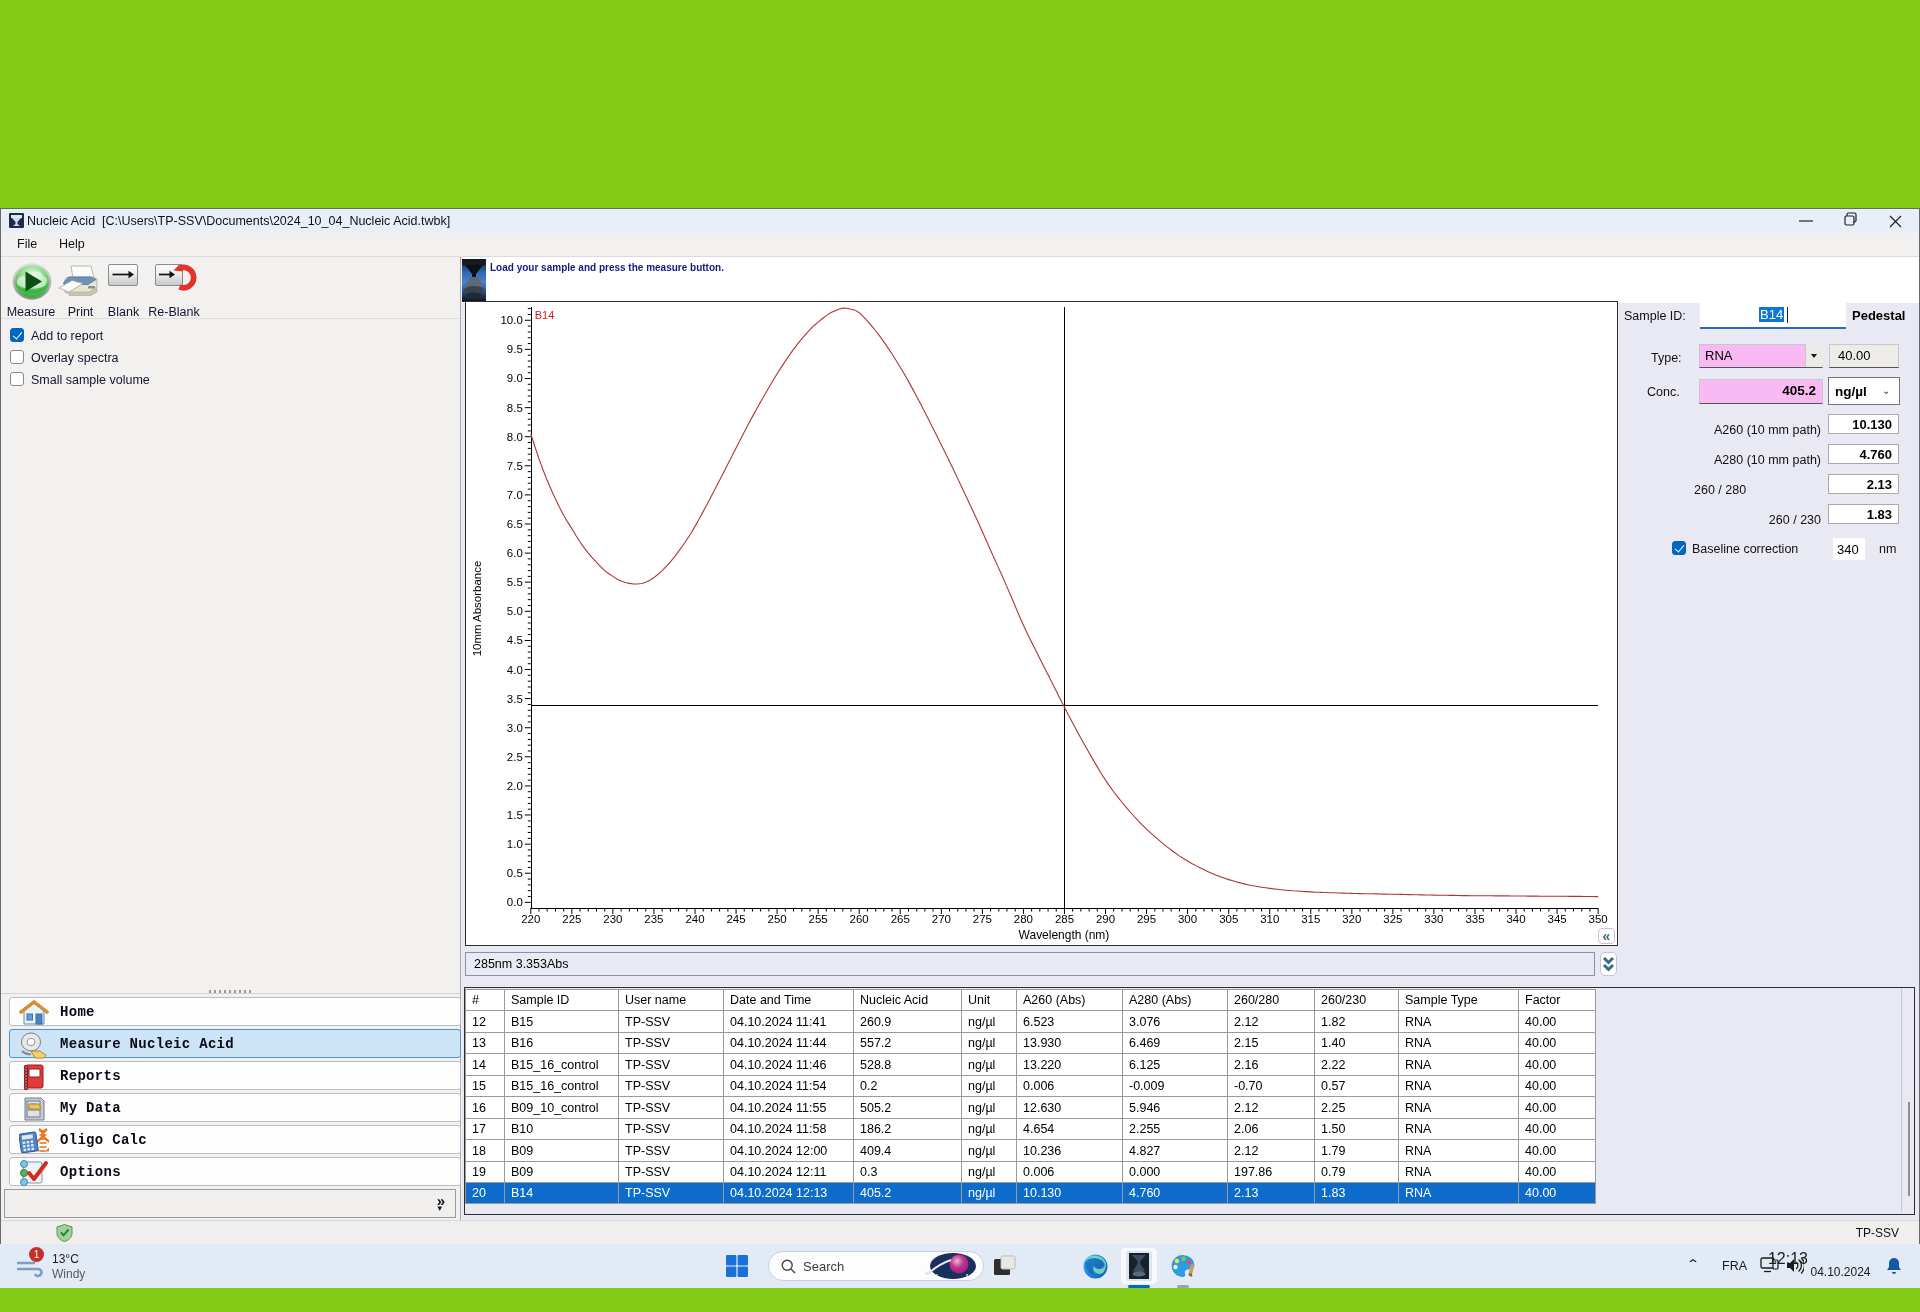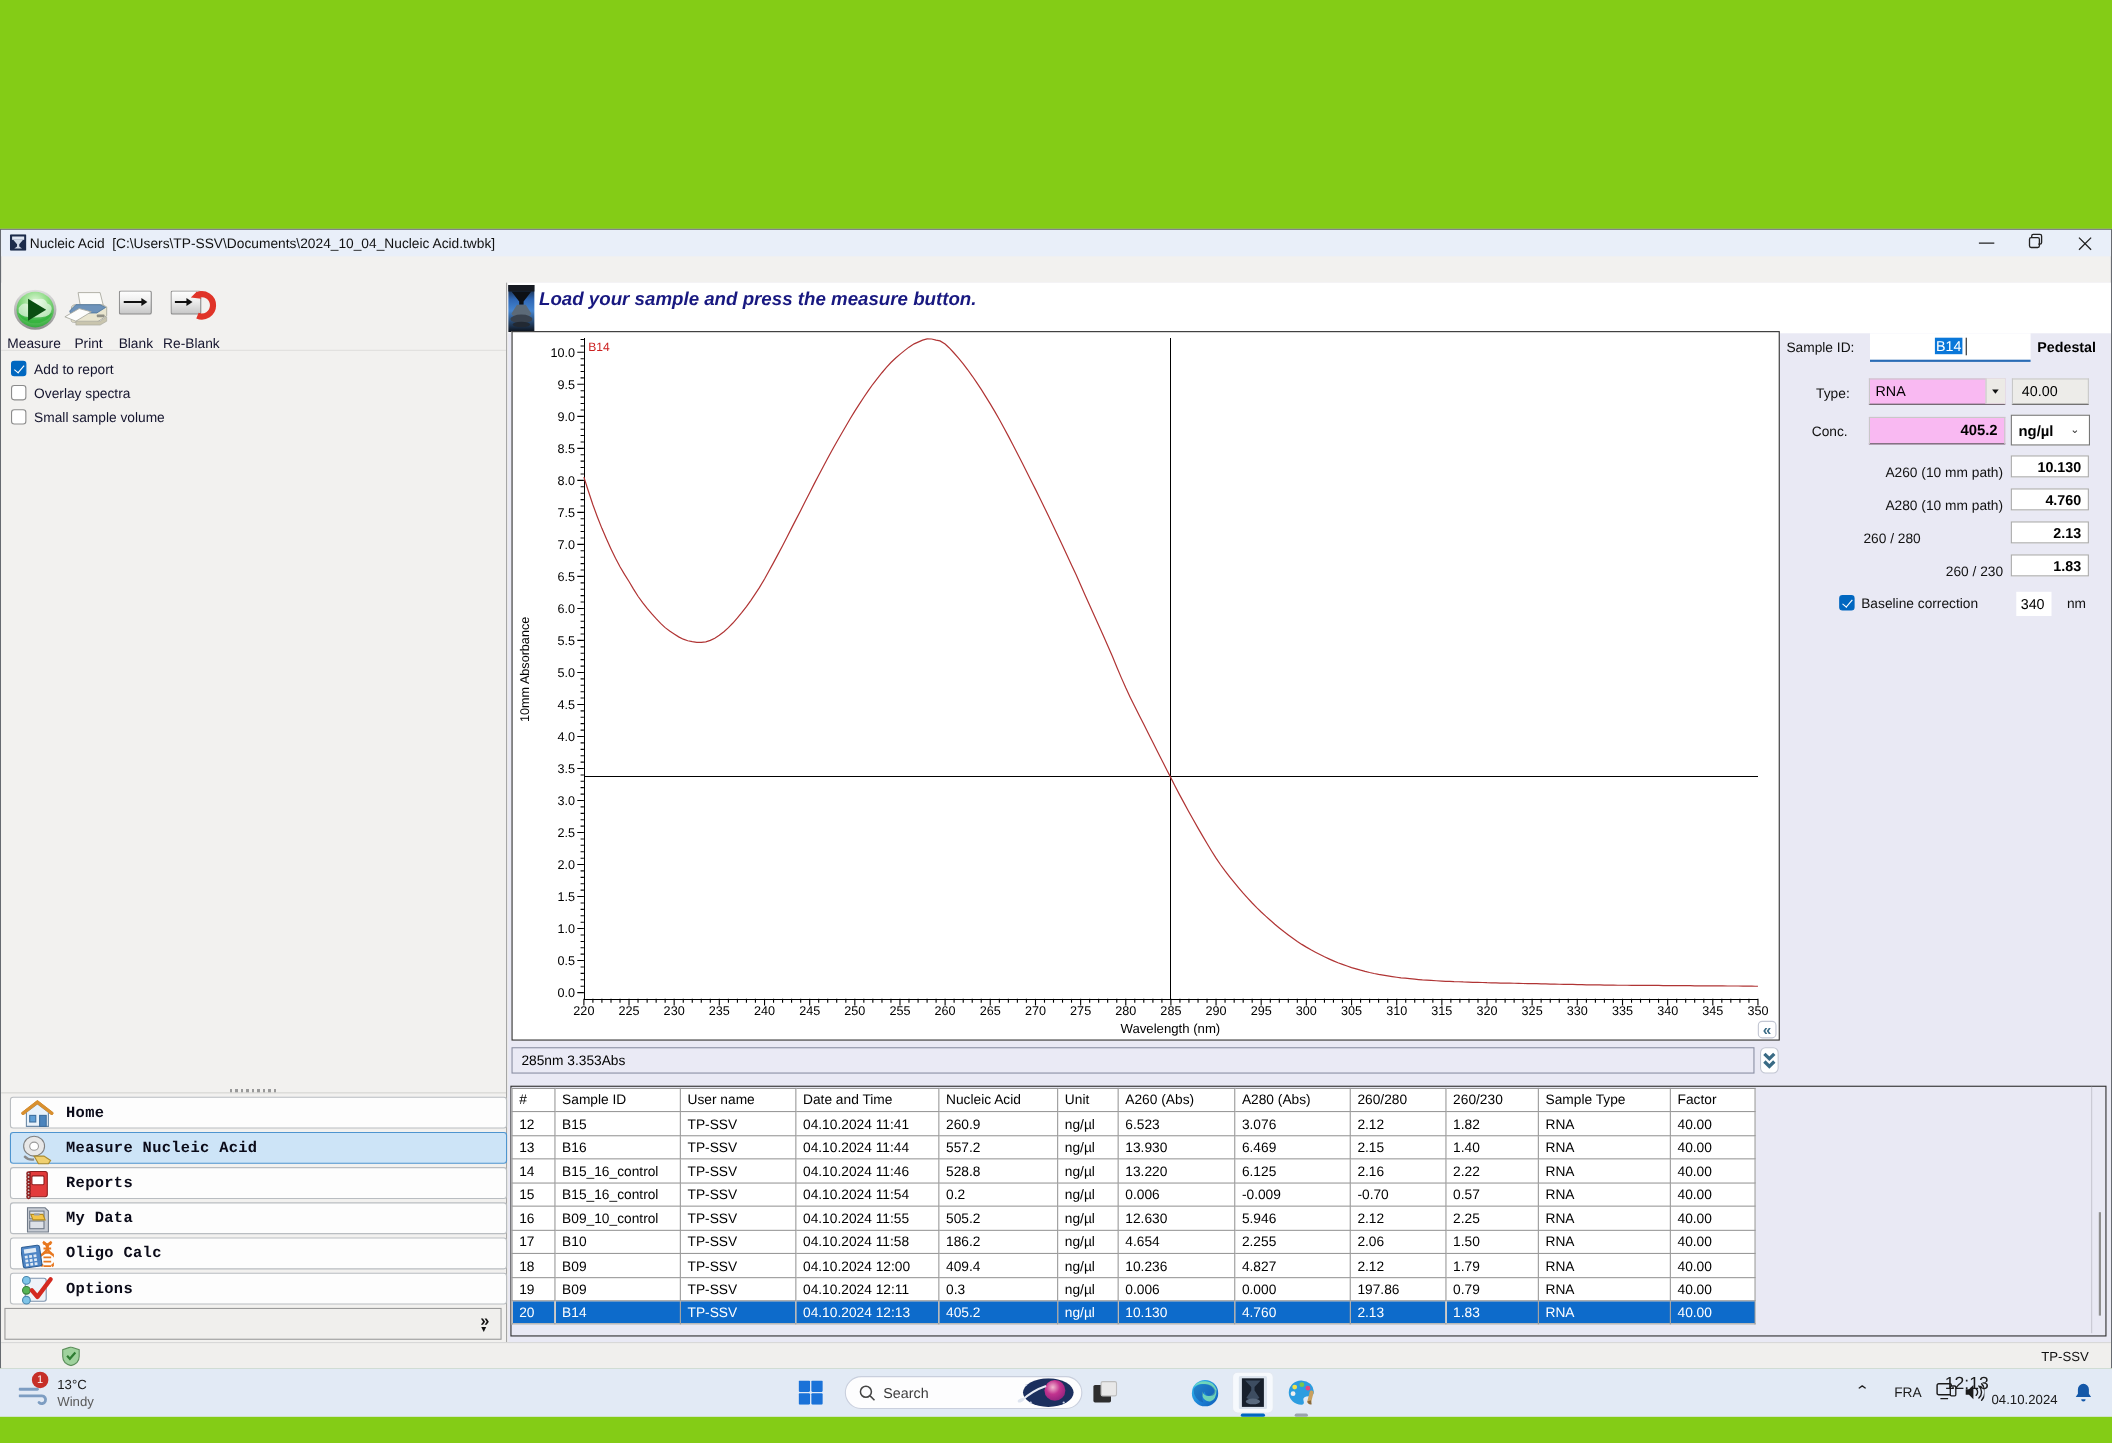--- a/index.html
+++ b/index.html
@@ -19,21 +19,21 @@
 .cbx { position:absolute; width:14px; height:14px; border:1px solid #8b8b8b; border-radius:3px; background:#fff; }
 .cbx.on { background:#0067c0; border-color:#0067c0; }
 .cbx.on:after { content:""; position:absolute; left:4px; top:1px; width:4px; height:8px; border:solid #fff; border-width:0 1.6px 1.6px 0; transform:rotate(40deg); }
 .navitem { position:absolute; left:8px; width:452px; height:29px; background:#fdfdfd; border:1px solid #b9bdc1; border-radius:3px;font-family:Liberation Mono, monospace; }
 .navitem.sel { background:#cde4f7; border:1.5px solid #4e94cf; }
 .navitem .nlabel { position:absolute; left:50px; top:6px; font-size:14px; font-weight:bold; color:#0a0a18; letter-spacing:0.3px; }
 .navitem svg { position:absolute; left:9px; top:1px; }
 
 #rcontent { position:absolute; left:461px; top:48px; width:1457px; height:963px; background:#e9e9f4; }
 #rheader { position:absolute; left:0; top:0; width:1457px; height:46px; background:#fff; }
-#rheader .htext { position:absolute; left:28px; top:5px; font-size:17px; font-weight:bold; color:#181880;font-style:italic; }
+#rheader .htext { position:absolute; left:28px; top:5px; font-size:10px; font-weight:bold; color:#181880; }
 #chartbox { position:absolute; left:3px; top:44px; width:1153px; height:645px; background:#fff; border:1px solid #2e2e2e; }
 #statline { position:absolute; left:3px; top:695px; width:1130px; height:24px; background:#eaeaf5; border:1px solid #8a8fa3; font-size:12.5px; color:#000; padding:4px 0 0 8px; }
 #tablebox { position:absolute; left:2px; top:730px; width:1451px; height:228px; background:#e9e9f4; border:1px solid #2e2e2e; }
 
 table.grid { border-collapse:collapse; table-layout:fixed; font-size:12.5px; color:#000; background:#fff; }
 table.grid td { border:1px solid #9a9a9a; padding:0 0 0 6px; height:22px; overflow:hidden; white-space:nowrap; }
 table.grid tr.hd td { height:21px; } table.grid tr.h21 td { height:21px; }
 table.grid tr.selrow td { background:#0d6bcb; color:#fff; }
 
 .rp-label { position:absolute; font-size:12.5px; color:#111; }
@@ -56,20 +56,24 @@
         </svg>
     <span class="ttl">Nucleic Acid  [C:\Users\TP-SSV\Documents\2024_10_04_Nucleic Acid.twbk]</span>
     <svg class="abs" style="left:1795px;top:0" width="124" height="24" viewBox="0 0 124 24">
       <line x1="3" y1="12" x2="17" y2="12" stroke="#222" stroke-width="1.2"></line>
       <rect x="49" y="7" width="9" height="9" rx="1.5" fill="none" stroke="#222" stroke-width="1.2"></rect>
       <path d="M51 7 v-1.5 a1.5 1.5 0 0 1 1.5-1.5 h6 a1.5 1.5 0 0 1 1.5 1.5 v6 a1.5 1.5 0 0 1 -1.5 1.5 h-1.5" fill="none" stroke="#222" stroke-width="1.2"></path>
       <path d="M94 7 L105 18 M105 7 L94 18" stroke="#222" stroke-width="1.2"></path>
     </svg>
   </div>
 
+  <div id="menubar">
+        <span style="left:16px">File</span>
+        <span style="left:58px">Help</span>
+      </div>
 
   <div id="leftpanel">
 
     <svg class="abs" style="left:11px;top:6px" width="40" height="38" viewBox="0 0 40 38">
       <defs>
       <radialGradient id="ggrn" cx="50%" cy="28%" r="85%">
               <stop offset="0%" stop-color="#e2f7dc"></stop>
               <stop offset="40%" stop-color="#8edc86"></stop>
               <stop offset="100%" stop-color="#159a24"></stop>
             </radialGradient>

